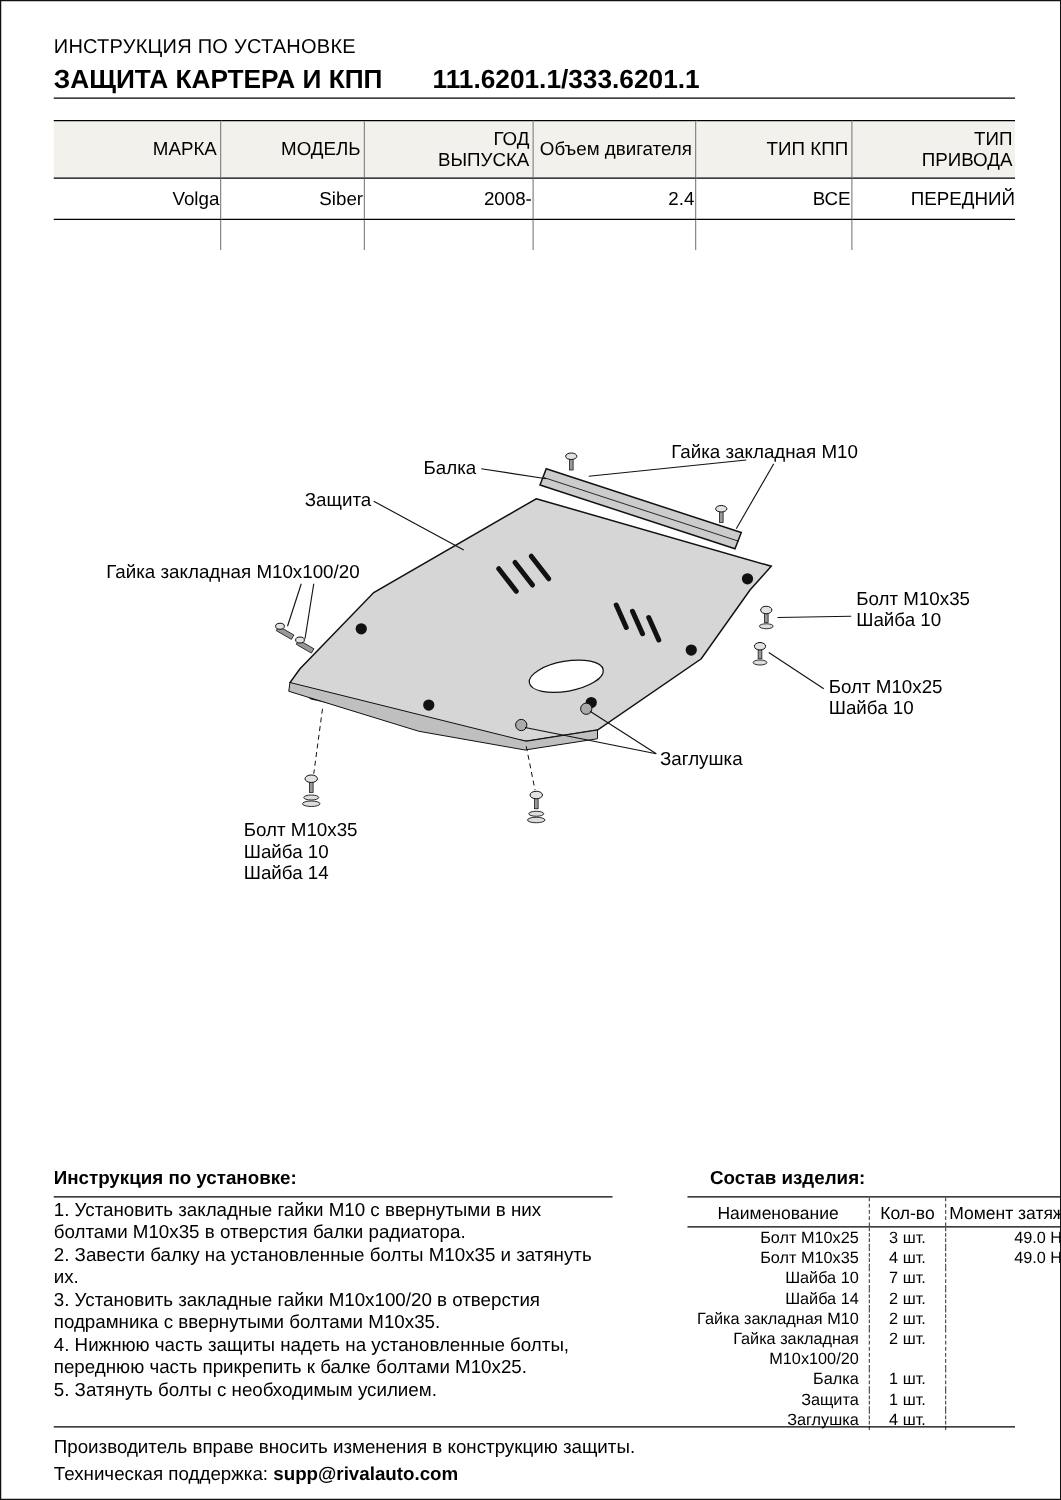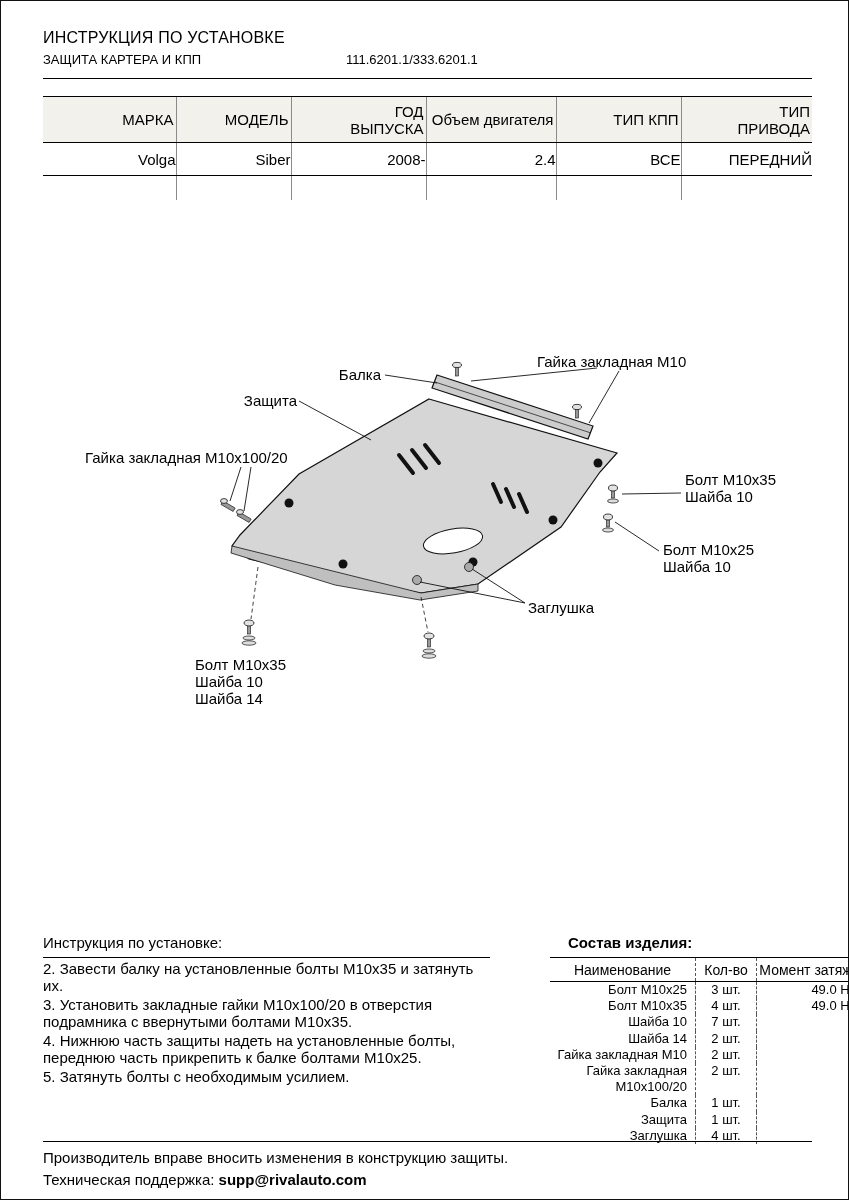--- a/index.html
+++ b/index.html
@@ -7,41 +7,41 @@
   body { font-family:"Liberation Sans", sans-serif; color:#000; }
   .page {
     position:relative; width:849px; height:1200px;
     background:#fff; border:1px solid #111; overflow:hidden;
   }
   .rule { position:absolute; height:0; border-top:1px solid #000; }
 
   
   .hdr { position:absolute; left:42px; top:28px; width:770px; }
   .hdr-l1 { font-size:16px; letter-spacing:.2px; }
-  .hdr-l2 { display:flex; margin-top:5px; font-weight:normal; font-size:13px; }
+  .hdr-l2 { display:flex; margin-top:5px; font-weight:bold; font-size:21px; }
   .hdr-l2 .t2 { width:303px; }
 
   
   .spec-table { position:absolute; left:42px; top:95px; width:769px;
     border-collapse:collapse; table-layout:fixed; font-size:15px; text-align:right; }
   .spec-table th { font-weight:normal; background:#f3f1ec;
     border-top:1px solid #000; border-bottom:1px solid #000; height:46px; padding:2px; }
   .spec-table th .wrapnarrow { display:inline-block; max-width:82px; }
   .spec-table td.val { height:33px; border-bottom:1px solid #000; }
   .spec-table td.tail { height:24px; }
   .spec-table th + th, .spec-table td + td { border-left:1px solid #8a8a8a; }
 
   
   .diagram { position:absolute; left:0; top:340px; width:849px; height:398px; }
   .diagram svg { position:absolute; left:0; top:0; }
   .dlabel { position:absolute; font-size:15px; line-height:17px; white-space:nowrap; }
 
   
   .instructions { position:absolute; left:42px; top:933px; width:447px; }
-  .inst-title { font-size:15px; font-weight:normal; padding-bottom:6px; border-bottom:1px solid #000; }
+  .inst-title { font-size:15px; font-weight:bold; padding-bottom:6px; border-bottom:1px solid #000; }
   .step { font-size:15px; line-height:16.5px; margin-top:3px; }
 
   
   .composition { position:absolute; left:505px; top:933px; width:318px;margin-left:44px; }
   .comp-title { font-size:15px; font-weight:bold; padding-left:18px; padding-bottom:6px; border-bottom:1px solid #000; }
   .comp-header { display:flex; font-size:14px; border-bottom:1px solid #000; }
   .comp-header > div { padding:4px 0 3px; text-align:center; }
   .ch-name { width:145px; }
   .ch-qty { width:61px; border-left:1px dashed #555; }
   .ch-torque { width:112px; border-left:1px dashed #555; }
@@ -222,20 +222,21 @@
     <div class="dlabel" style="left:527px; top:258px;">Заглушка</div>
     <div class="dlabel" style="left:194px; top:315px;">
       <div>Болт М10х35</div>
       <div>Шайба 10</div>
       <div>Шайба 14</div>
     </div>
   </div>
 
   <div class="instructions">
     <div class="inst-title">Инструкция по установке:</div>
+    <div class="step">1. Установить закладные гайки М10 с ввернутыми в них болтами М10х35 в отверстия балки радиатора.</div>
     <div class="step">2. Завести балку на установленные болты М10х35 и затянуть их.</div>
     <div class="step">3. Установить закладные гайки М10х100/20 в отверстия подрамника с ввернутыми болтами М10х35.</div>
     <div class="step">4. Нижнюю часть защиты надеть на установленные болты, переднюю часть прикрепить к балке болтами М10х25.</div>
     <div class="step">5. Затянуть болты с необходимым усилием.</div>
   </div>
 
   <div class="composition">
     <div class="comp-title">Состав изделия:</div>
     <div class="comp-header">
       <div class="ch-name">Наименование</div>

